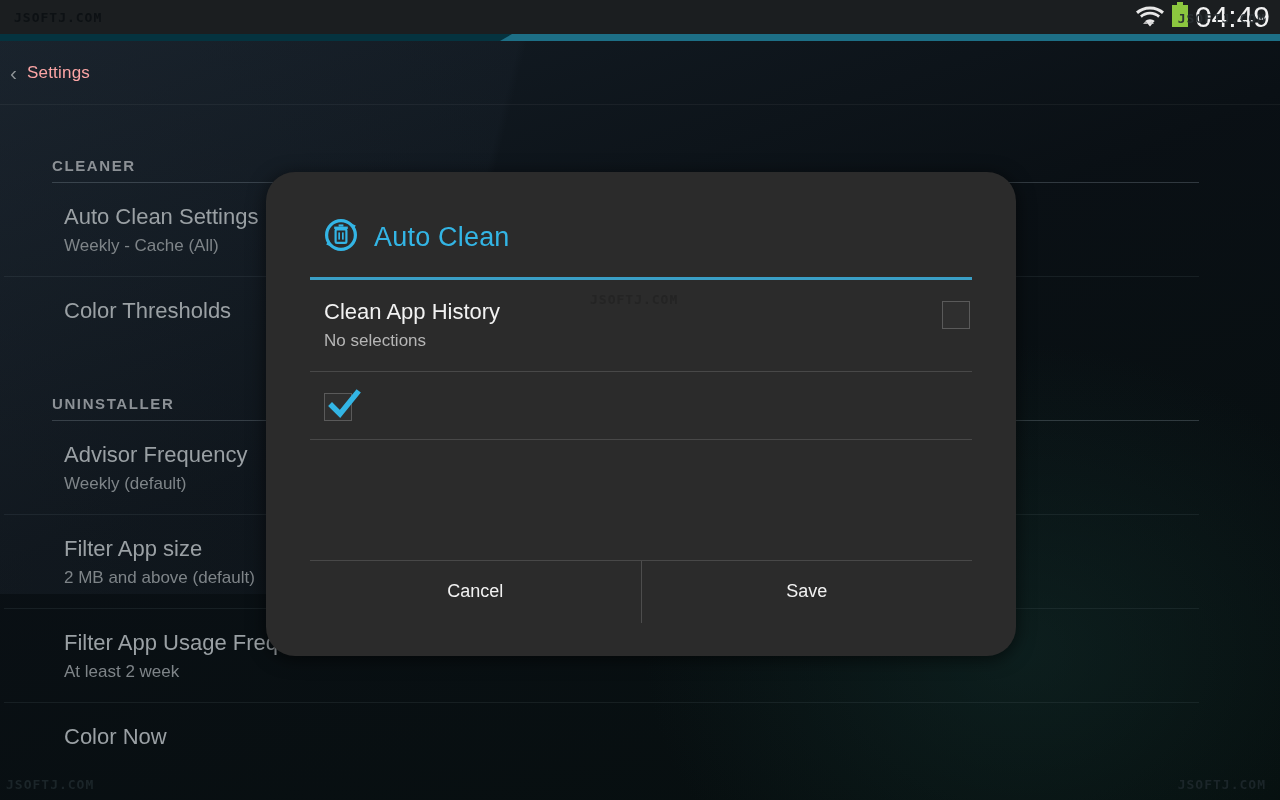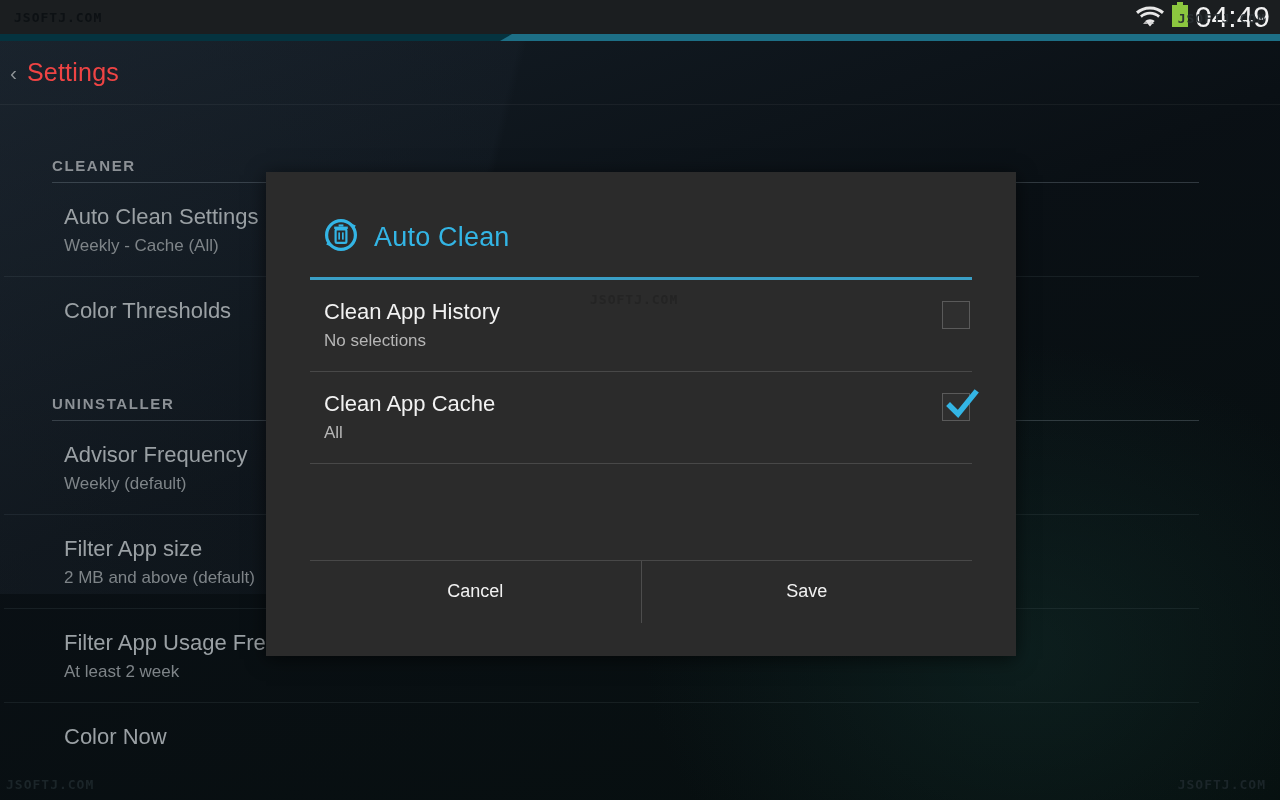--- a/index.html
+++ b/index.html
@@ -120,22 +120,22 @@
     border-bottom: 1px solid rgba(255,255,255,0.05);
   }
   .back-chevron {
     color: #8d9296;
     font-size: 21px;
     line-height: 1;
     margin-right: 6px;
     padding: 4px;
   }
   .action-title {
-    color: #ef4444;
-    font-size: 25px;
+    color: #fca5a5;
+    font-size: 17px;
     font-weight: normal;
     letter-spacing: 0.2px;
   }
 
   
   .settings-list {
     position: absolute;
     left: 4px; top: 105px;
     width: 1240px;
     z-index: 5;
@@ -197,20 +197,21 @@
   
   .dialog {
     position: absolute;
     left: 266px; top: 172px;
     width: 750px; height: 484px;
     background: #2b2b2b;
     box-shadow: 0 3px 18px rgba(0,0,0,0.6);
     z-index: 50;
     display: flex;
     flex-direction: column;
+    border-radius: 29px;
   }
   .dialog-header {
     padding: 46px 0 0 58px;
     display: flex;
     align-items: center;
     gap: 16px;
   }
   .dialog-title {
     color: #33b5e5;
     font-size: 27px;
@@ -407,24 +408,20 @@
       <div class="dialog-row">
         <div class="row-text">
           <div class="row-title">Clean App History</div>
           <div class="row-sub">No selections</div>
         </div>
         <div class="dialog-watermark">JSOFTJ.COM</div>
         <div class="checkbox"></div>
       </div>
 
       <div class="dialog-row">
-        <div class="row-text">
-          <div class="row-title">Clean App Cache</div>
-          <div class="row-sub">All</div>
-        </div>
         <div class="checkbox">
           <span class="tick">
             <svg width="38" height="38" viewBox="0 0 38 38">
               <path d="M8 20 L16 28 L33 7" fill="none" stroke="#33b5e5" stroke-width="5.5" stroke-linecap="square" stroke-linejoin="miter"></path>
             </svg>
           </span>
         </div>
       </div>
     </div>
 

